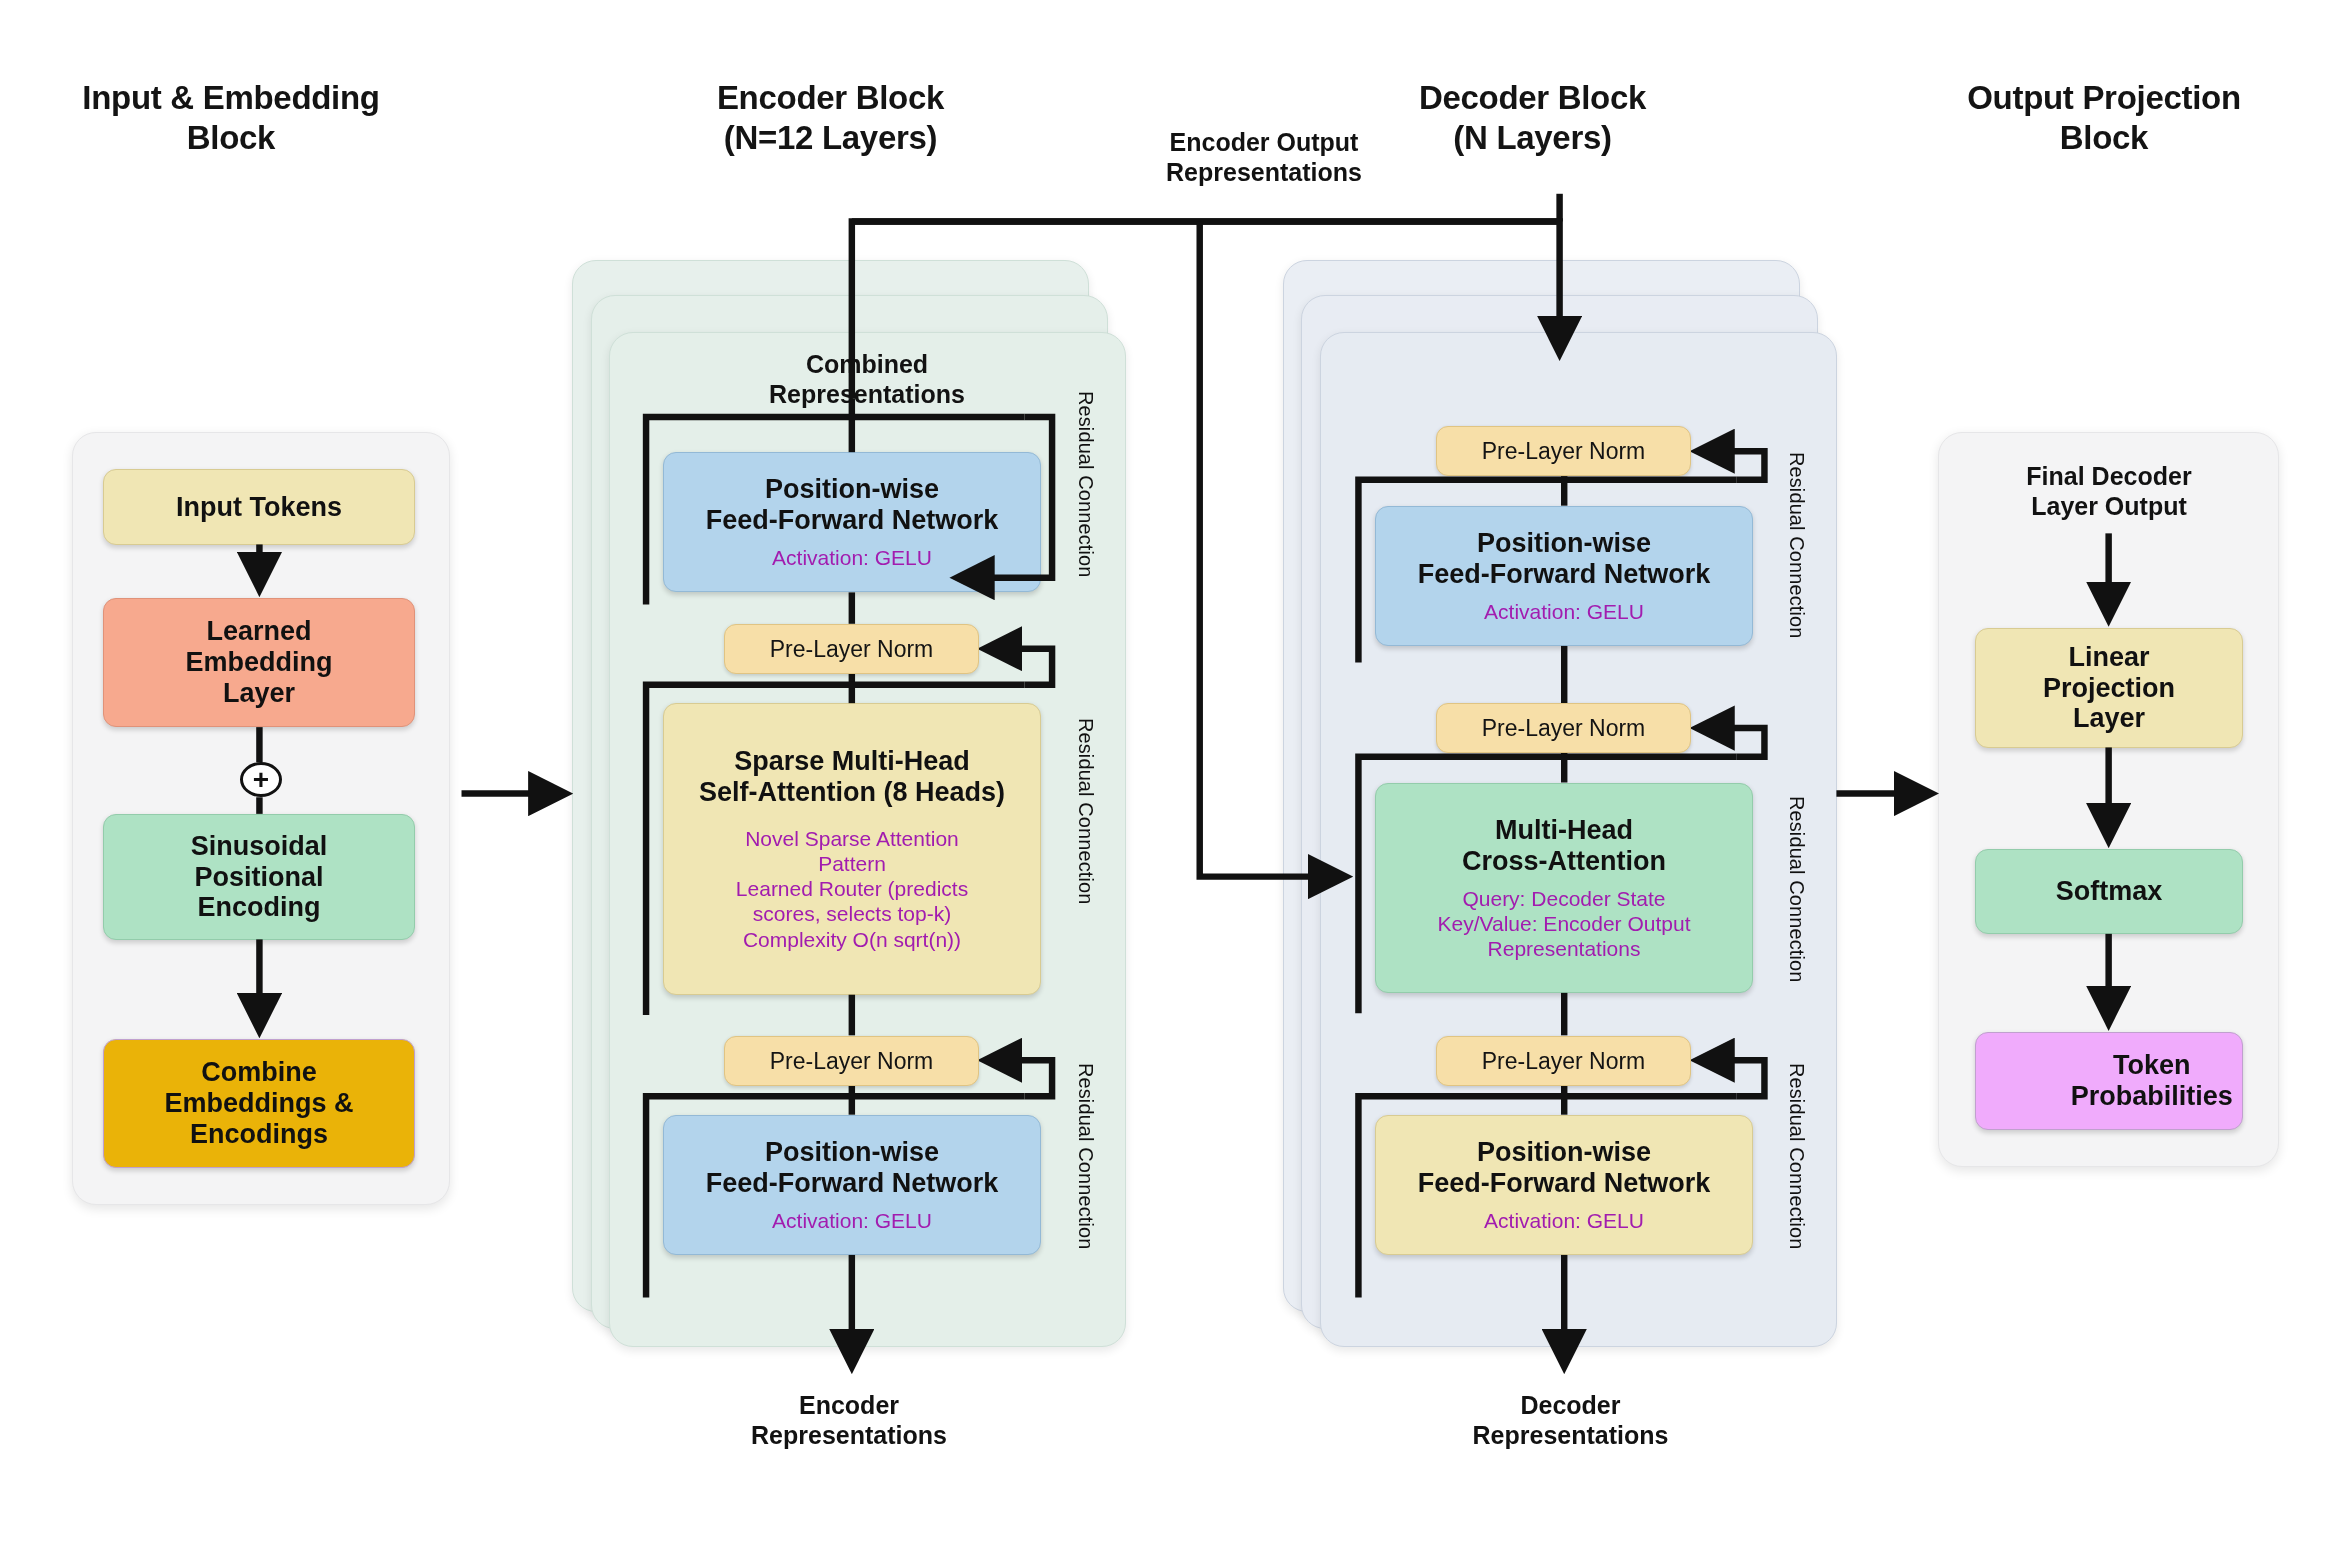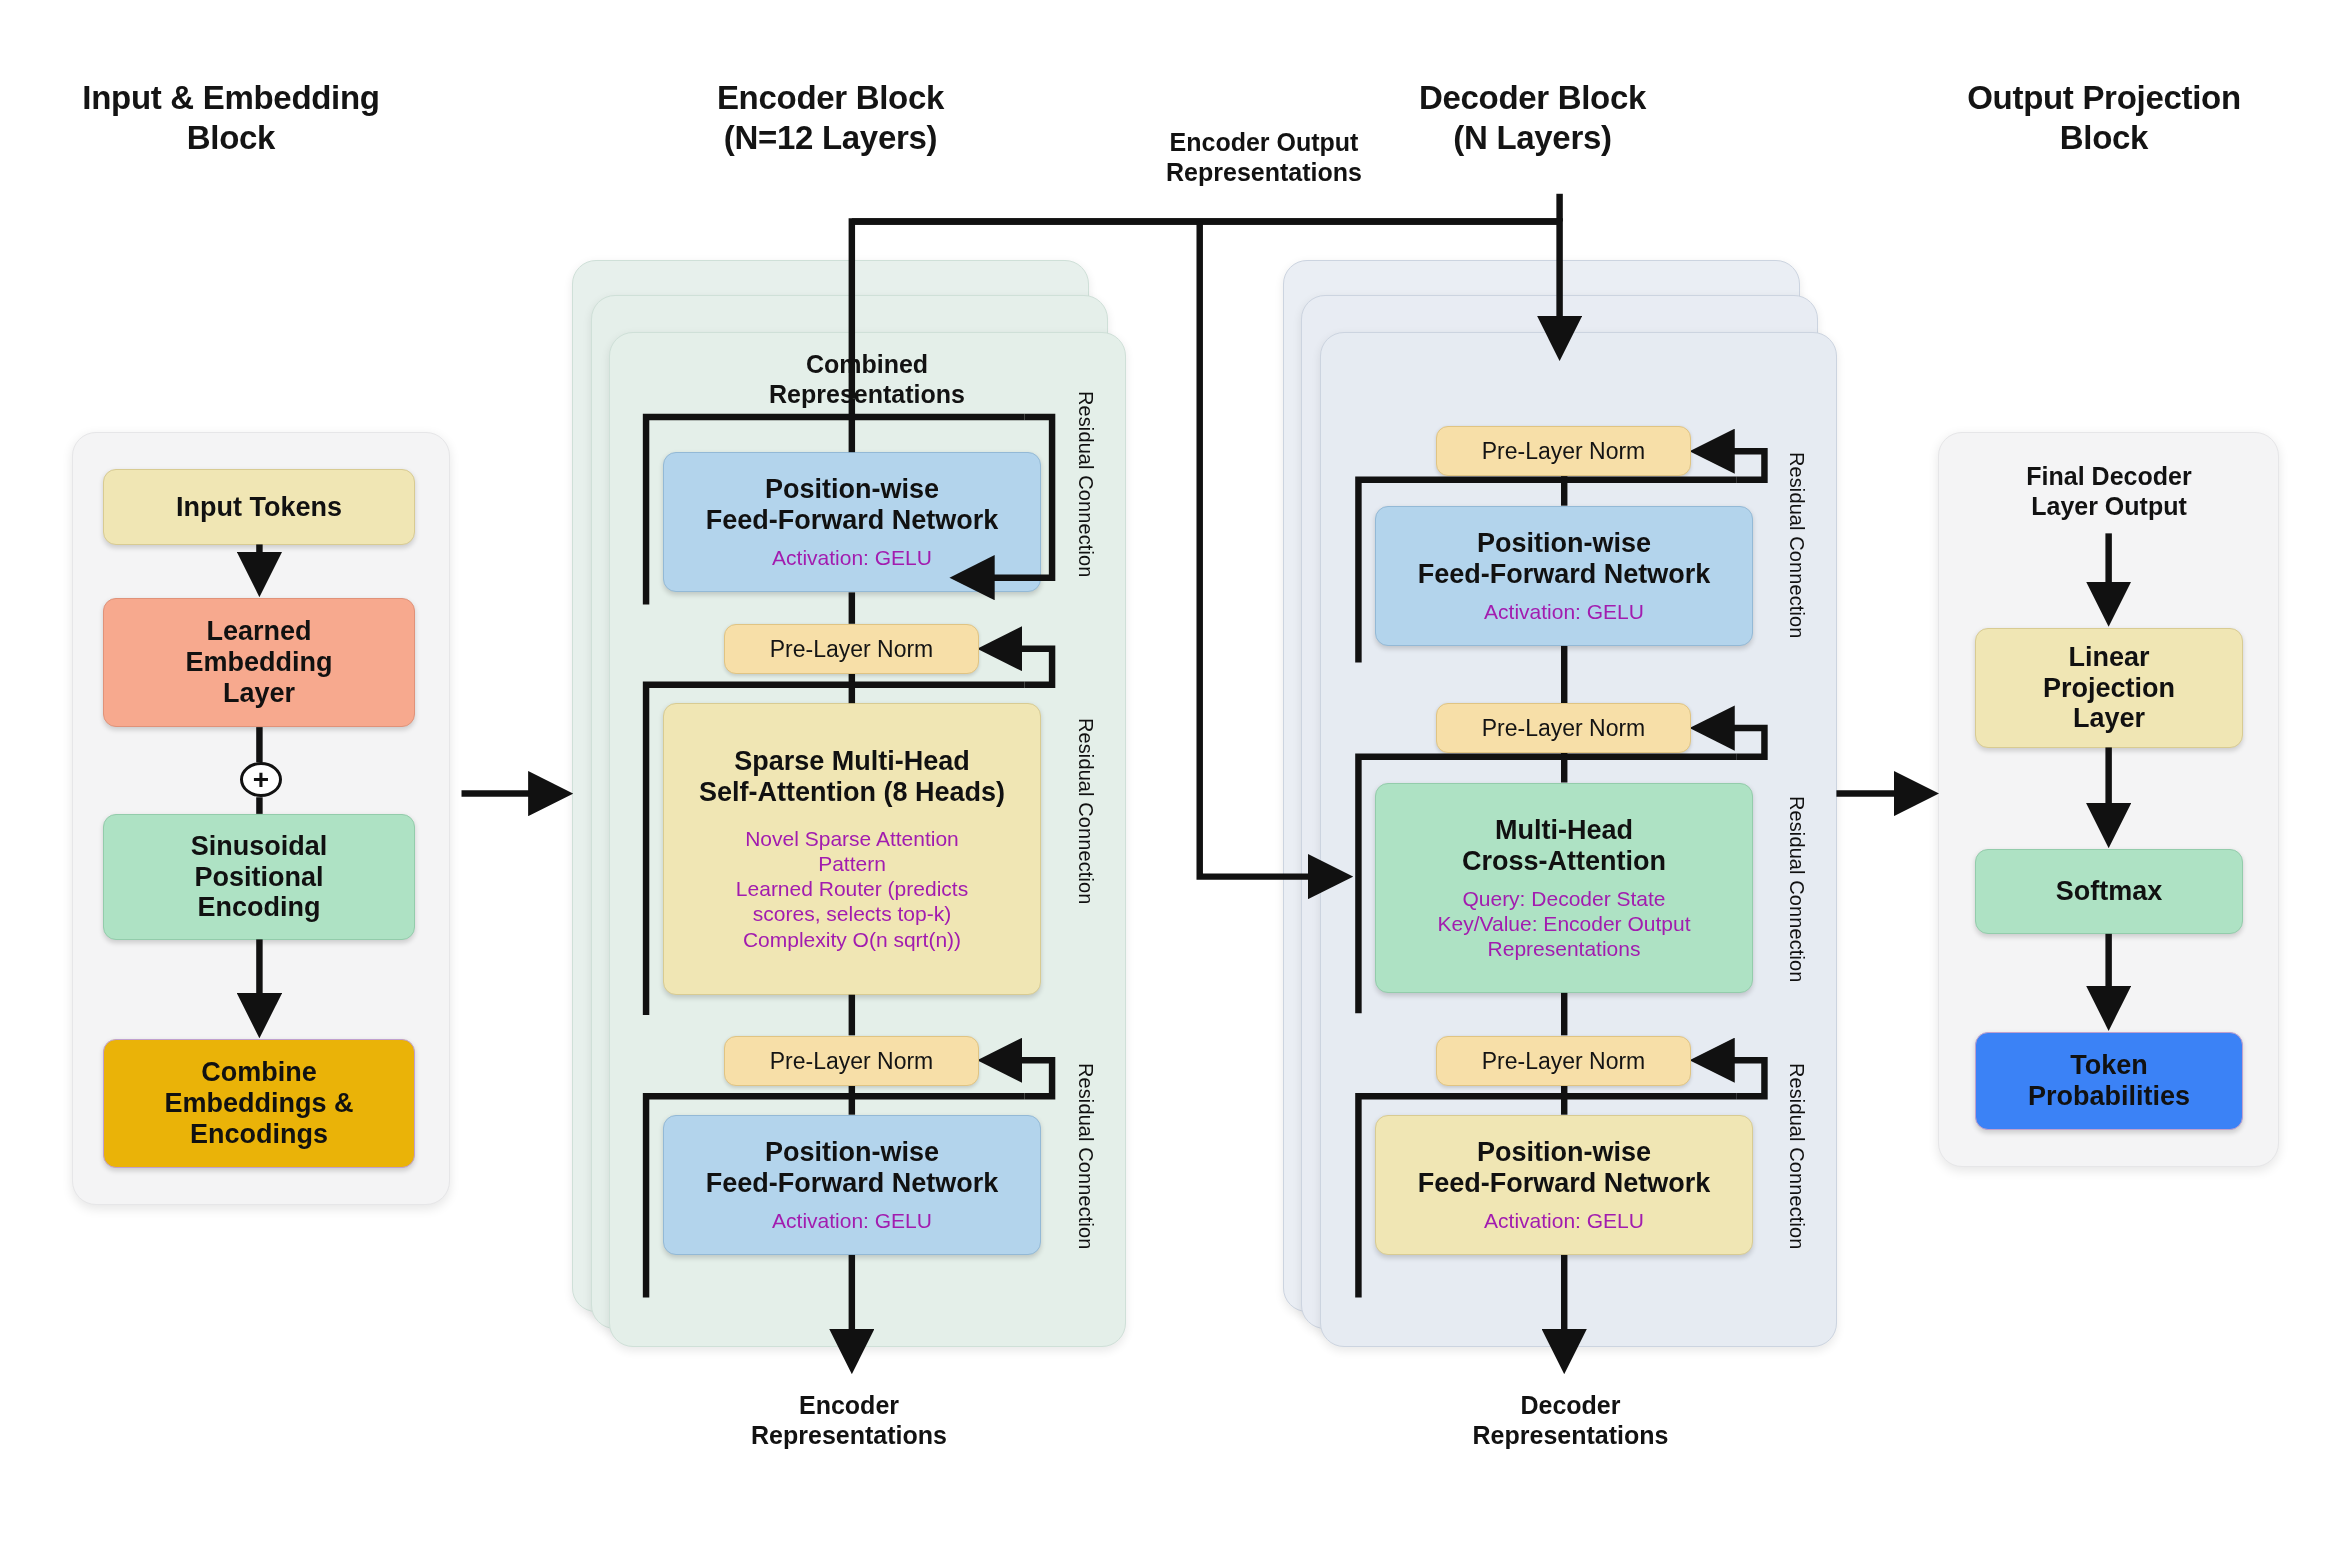--- a/index.html
+++ b/index.html
@@ -236,21 +236,21 @@
   <div class="node" style="left:1975px; top:628px; width:268px; height:120px; background:#f0e6b4; border:0.9px solid #d8cb92;">
     <div class="ttl">Linear
 Projection
 Layer</div>
   </div>
 
   <div class="node" style="left:1975px; top:849px; width:268px; height:85px; background:#aee2c4; border:0.9px solid #93ccab;">
     <div class="ttl">Softmax</div>
   </div>
 
-  <div class="node" style="left:1975px; top:1032px; width:268px; height:98px; background:#3b82f6; border:0.9px solid #c0a0ce;">
+  <div class="node" style="left:1975px; top:1032px; width:268px; height:98px; background:#f0abfc; border:0.9px solid #c0a0ce;align-items:flex-end;">
     <div class="ttl">Token
 Probabilities</div>
   </div>
 
   <div class="flabel b" style="left:1061px; top:127px; width:406px;">Encoder Output
 Representations</div>
 
   <svg class="ov" viewBox="0 0 2528 1696">
     <defs>
       <marker id="ah" markerWidth="7" markerHeight="7" refX="5.4" refY="3.5" orient="auto">

